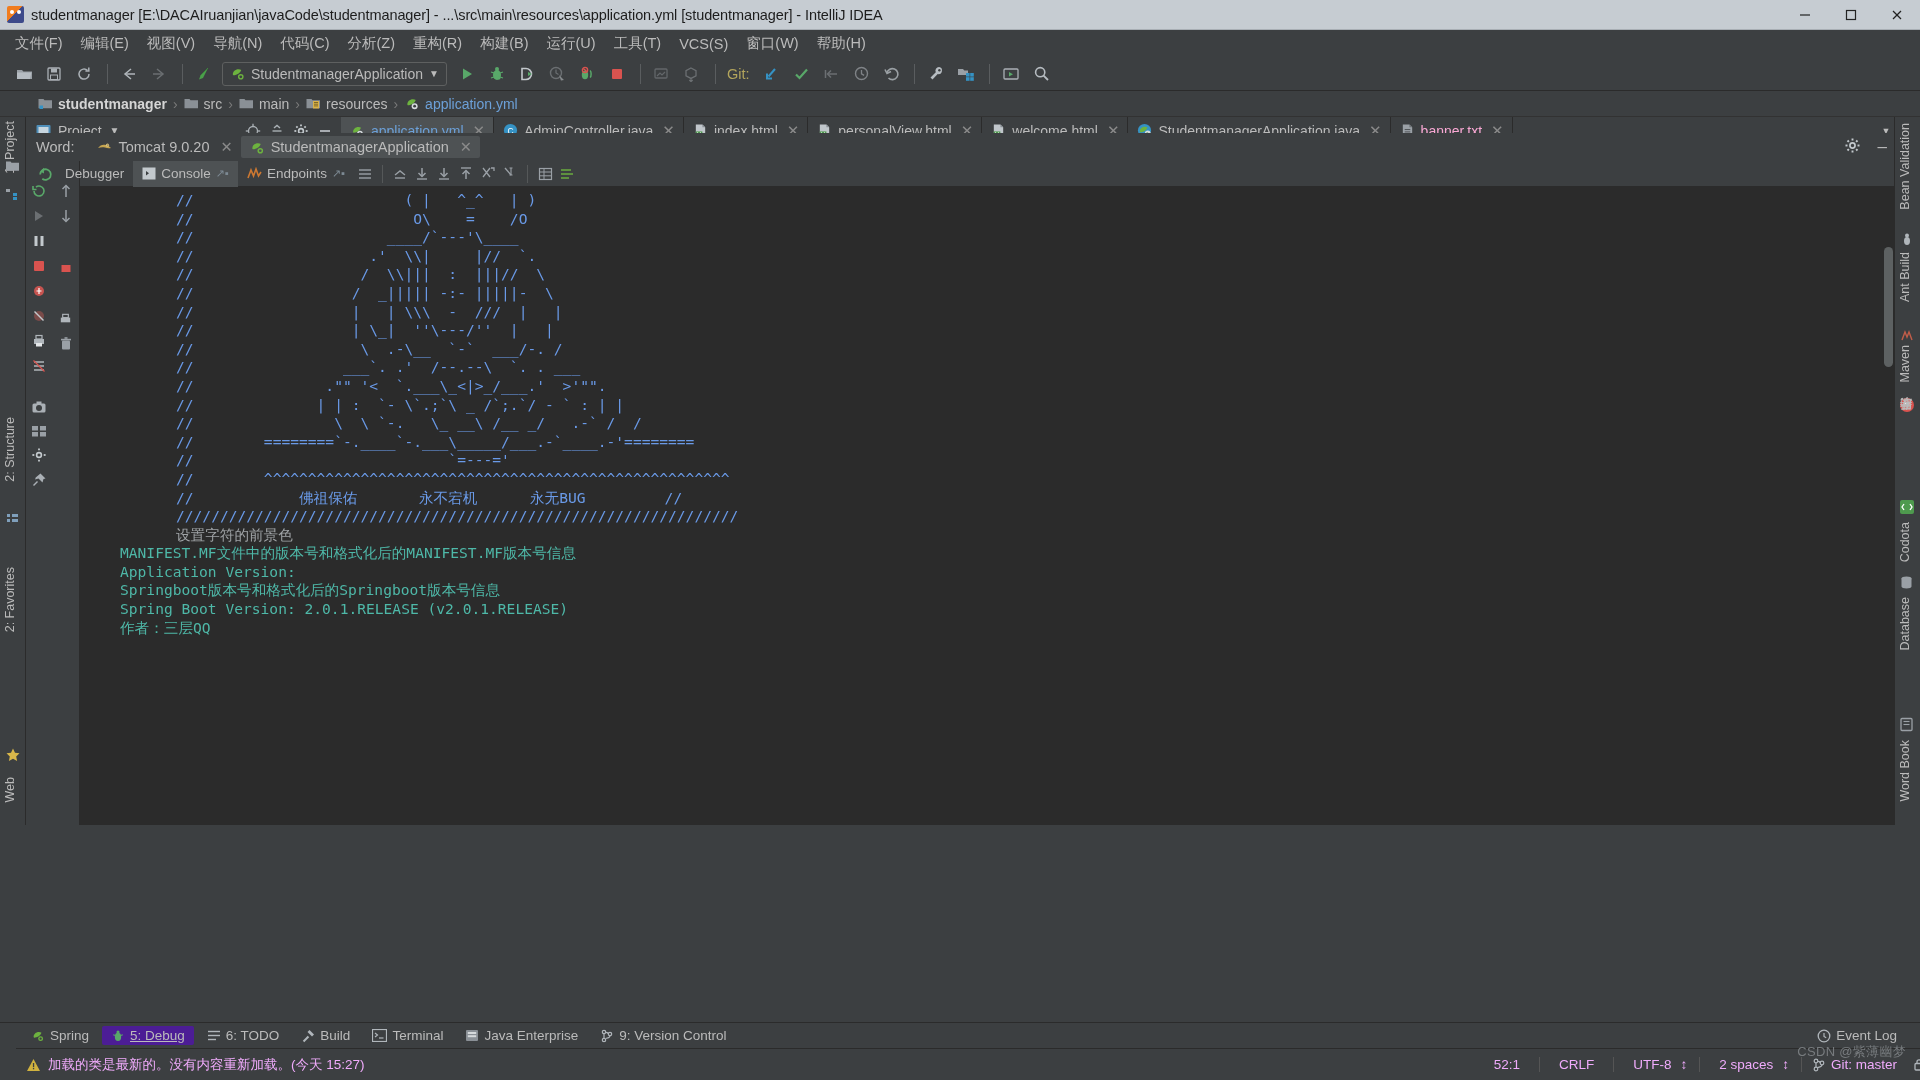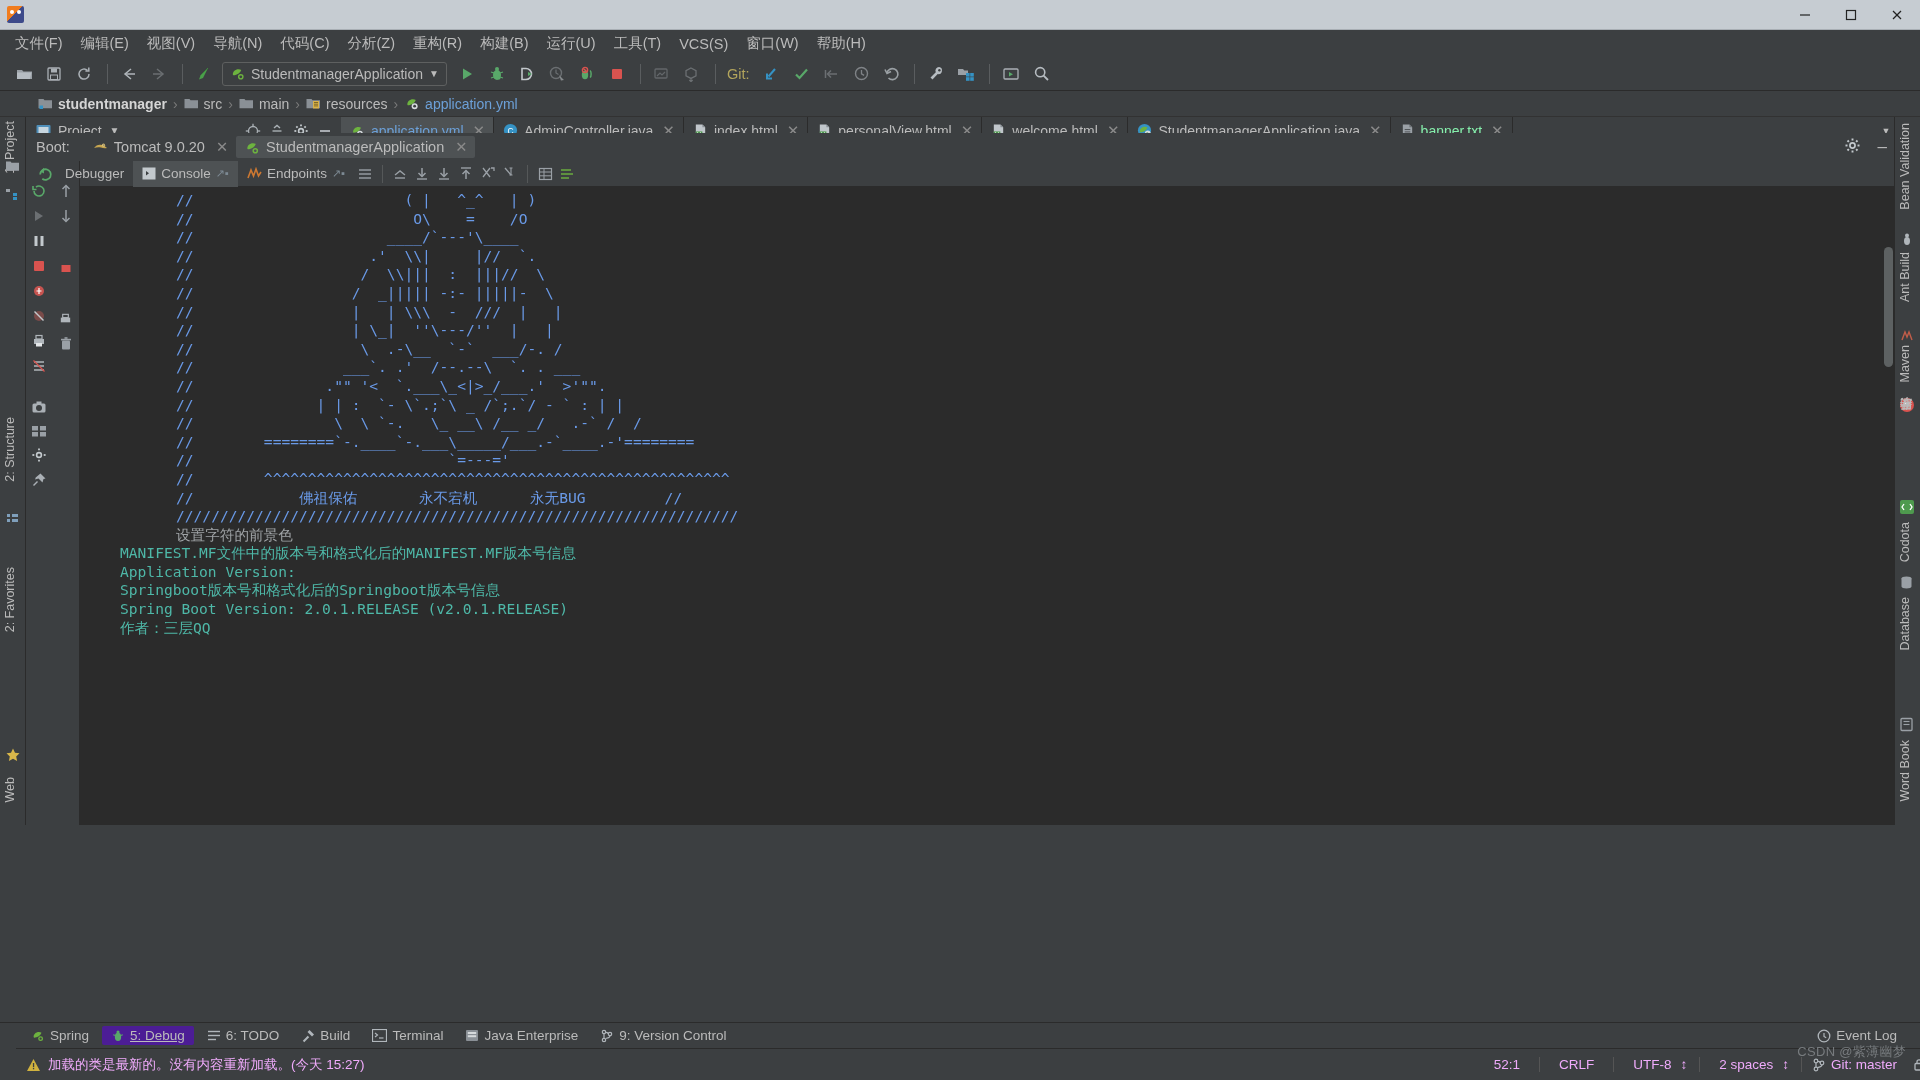--- a/index.html
+++ b/index.html
@@ -108,21 +108,21 @@
   .etab {
     display:flex; align-items:center; padding:0 8px 0 9px; gap:6px;
     border-right:1px solid #2b2b2b; font-size:14px; color:#bbbbbb;
     white-space:nowrap; position:relative;
   }
   .etab.active { background:#4e5254; }
   .etab.active::after{
     content:""; position:absolute; left:0; right:0; bottom:0; height:2px; background:#4a88c7;
   }
   .etab .tlabel.blue { color:#6ca0d8; }
-  .etab .tlabel.gray { color:#86efac; }
+  .etab .tlabel.gray { color:#f9a8d4; }
   .etab .tclose { color:#8a8a8a; font-size:15px; margin-left:3px; }
   .tabs-right {
     position:absolute; right:0; top:117px; width:42px; height:28px;
     background:#3c3f41; display:flex; align-items:center; justify-content:flex-end;
     gap:3px; padding-right:6px; font-size:12px; color:#bbbbbb;
   }
 
   
   .debugpanel {
     position:absolute; left:26px; top:133px; width:1869px; height: 692px; background:#3c3f41;
@@ -216,20 +216,21 @@
     letter-spacing:0.3px;
   }
 
   svg { display:block; }
 </style>
 </head>
 <body>
 
 <div class="titlebar">
   <div class="tb-icon"></div>
+  <div class="tb-title">studentmanager [E:\DACAIruanjian\javaCode\studentmanager] - ...\src\main\resources\application.yml [studentmanager] - IntelliJ IDEA</div>
   <div class="tb-wbtns">
     <div class="wbtn">
       <svg width="14" height="14" viewBox="0 0 14 14">
           <line x1="2" y1="7" x2="12" y2="7" stroke="#222" stroke-width="1.2"></line>
         </svg>
     </div>
     <div class="wbtn">
       <svg width="14" height="14" viewBox="0 0 14 14">
           <rect x="2.5" y="2.5" width="9" height="9" fill="none" stroke="#222" stroke-width="1.2"></rect>
         </svg>
@@ -659,21 +660,21 @@
       <line x1="1" y1="2" x2="10" y2="2" stroke="#bbb" stroke-width="1.2"></line>
       <line x1="1" y1="5.5" x2="10" y2="5.5" stroke="#bbb" stroke-width="1.2"></line>
       <line x1="1" y1="9" x2="10" y2="9" stroke="#bbb" stroke-width="1.2"></line>
     </svg>
   <span>3</span>
 </div>
 
 <div class="debugpanel">
 
   <div class="dbg-header">
-    <span class="dbg-label">Boot:</span>
+    <span class="dbg-label">Word:</span>
     <div class="dbg-tab">
       <svg width="16" height="14" viewBox="0 0 16 14">
           <path d="M2 8c2-3 5-4 8-3 2 .6 4 2 5 3-2 .5-4 .3-6-.4-2-.7-5-.3-7 .4z" fill="#c6a550"></path>
           <circle cx="11.5" cy="5.2" r="1.6" fill="#d9c07a"></circle>
           <circle cx="11.9" cy="5" r="0.5" fill="#333"></circle>
         </svg>
       <span>Tomcat 9.0.20</span>
       <span class="x">✕</span>
     </div>
     <div class="dbg-tab active">

